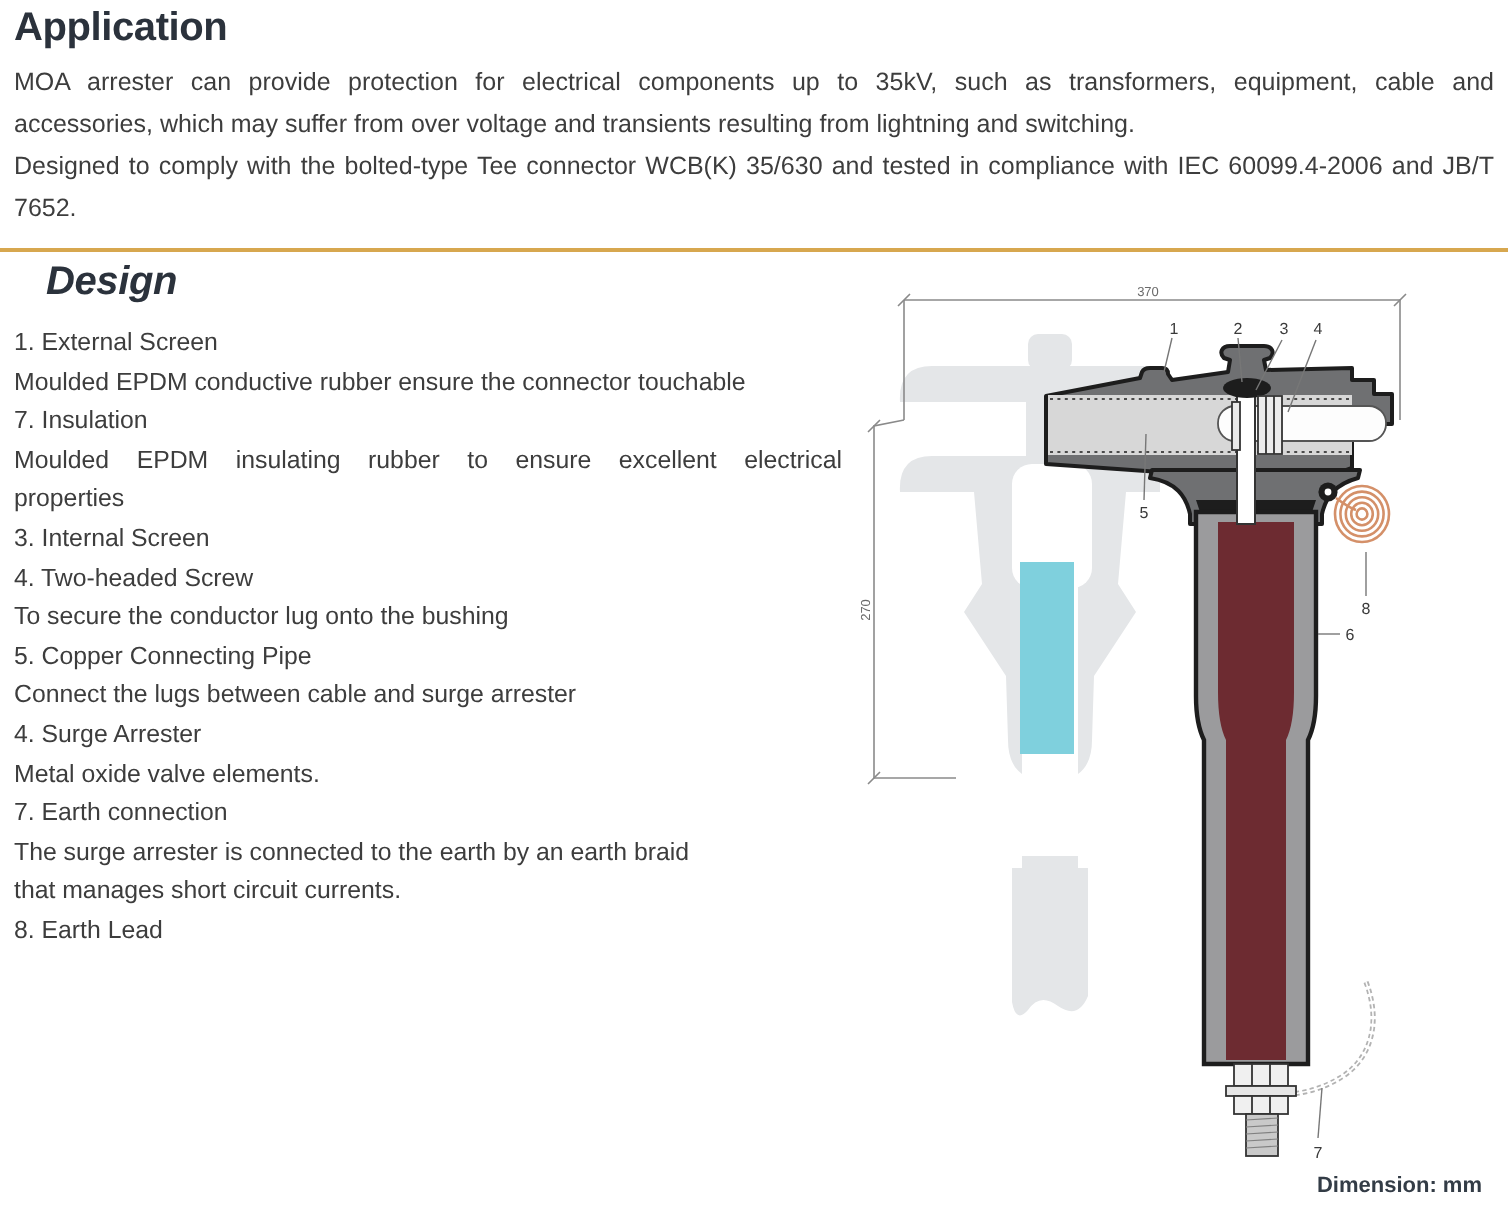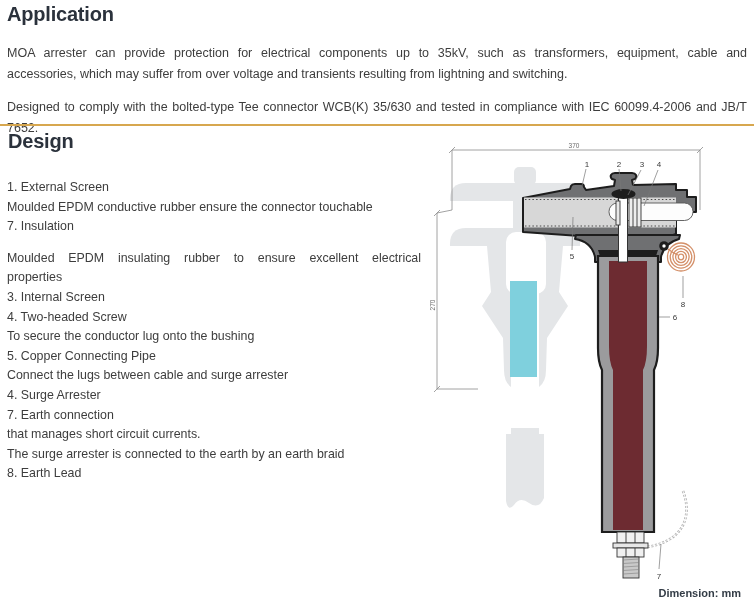--- a/index.html
+++ b/index.html
@@ -5,32 +5,32 @@
   html,body { margin:0; padding:0; background:#ffffff; }
   .page {
     position:relative; width:754px; height:612px; background:#ffffff;
     font-family:"Liberation Sans", sans-serif; color:#404040; overflow:hidden;
   }
   .sect-title {
     position:absolute; margin:0; font-size:20px; font-weight:bold;
     color:#2b323c; letter-spacing:-0.2px;
   }
   .app-title   { left:7px; top:3px; }
-  .design-title{ left:8px; top:130px; }
+  .design-title{ left:23px; top:130px;font-style:italic; }
   .app-body {
     position:absolute; left:7px; top:31px; width:740px;
     font-size:12.5px; line-height:21px; color:#3d3d3d;
   }
   .design-body {
-    position:absolute; left:7px; top:178px; width:414px;
+    position:absolute; left:7px; top:162px; width:414px;
     font-size:12.4px; line-height:19.6px; color:#3d3d3d;
   }
   .jline { white-space:nowrap; }
   .jline.stretch, .dline.stretch {
-    white-space:normal; text-align:justify; text-align-last:justify;margin-top:12px;
+    white-space:normal; text-align:justify; text-align-last:justify;
   }
   .divider {
     position:absolute; left:0; top:124px; width:754px; height:2px;
     background:#d7a74f;
   }
   .diagram { position:absolute; left:430px; top:140px; width:324px; height:472px; }
   .dim-note {
     position:absolute; right:13px; top:587px;
     font-size:11px; font-weight:bold; color:#333c46;
   }
@@ -75,25 +75,26 @@
     <div>
       <div class="dtitle">4. Two-headed Screw</div>
       <div class="dline">To secure the conductor lug onto the bushing</div>
     </div>
     <div>
       <div class="dtitle">5. Copper Connecting Pipe</div>
       <div class="dline">Connect the lugs between cable and surge arrester</div>
     </div>
     <div>
       <div class="dtitle">4. Surge Arrester</div>
+      <div class="dline">Metal oxide valve elements.</div>
     </div>
     <div>
       <div class="dtitle">7. Earth connection</div>
+      <div class="dline">The surge arrester is connected to the earth by an earth braid</div>
       <div class="dline">that manages short circuit currents.</div>
-      <div class="dline">The surge arrester is connected to the earth by an earth braid</div>
     </div>
     <div>
       <div class="dtitle">8. Earth Lead</div>
     </div>
   </div>
 
   <div class="diagram">
     <svg width="324" height="472" viewBox="0 0 324 472" xmlns="http://www.w3.org/2000/svg">
 
       <g fill="#e4e6e8">

